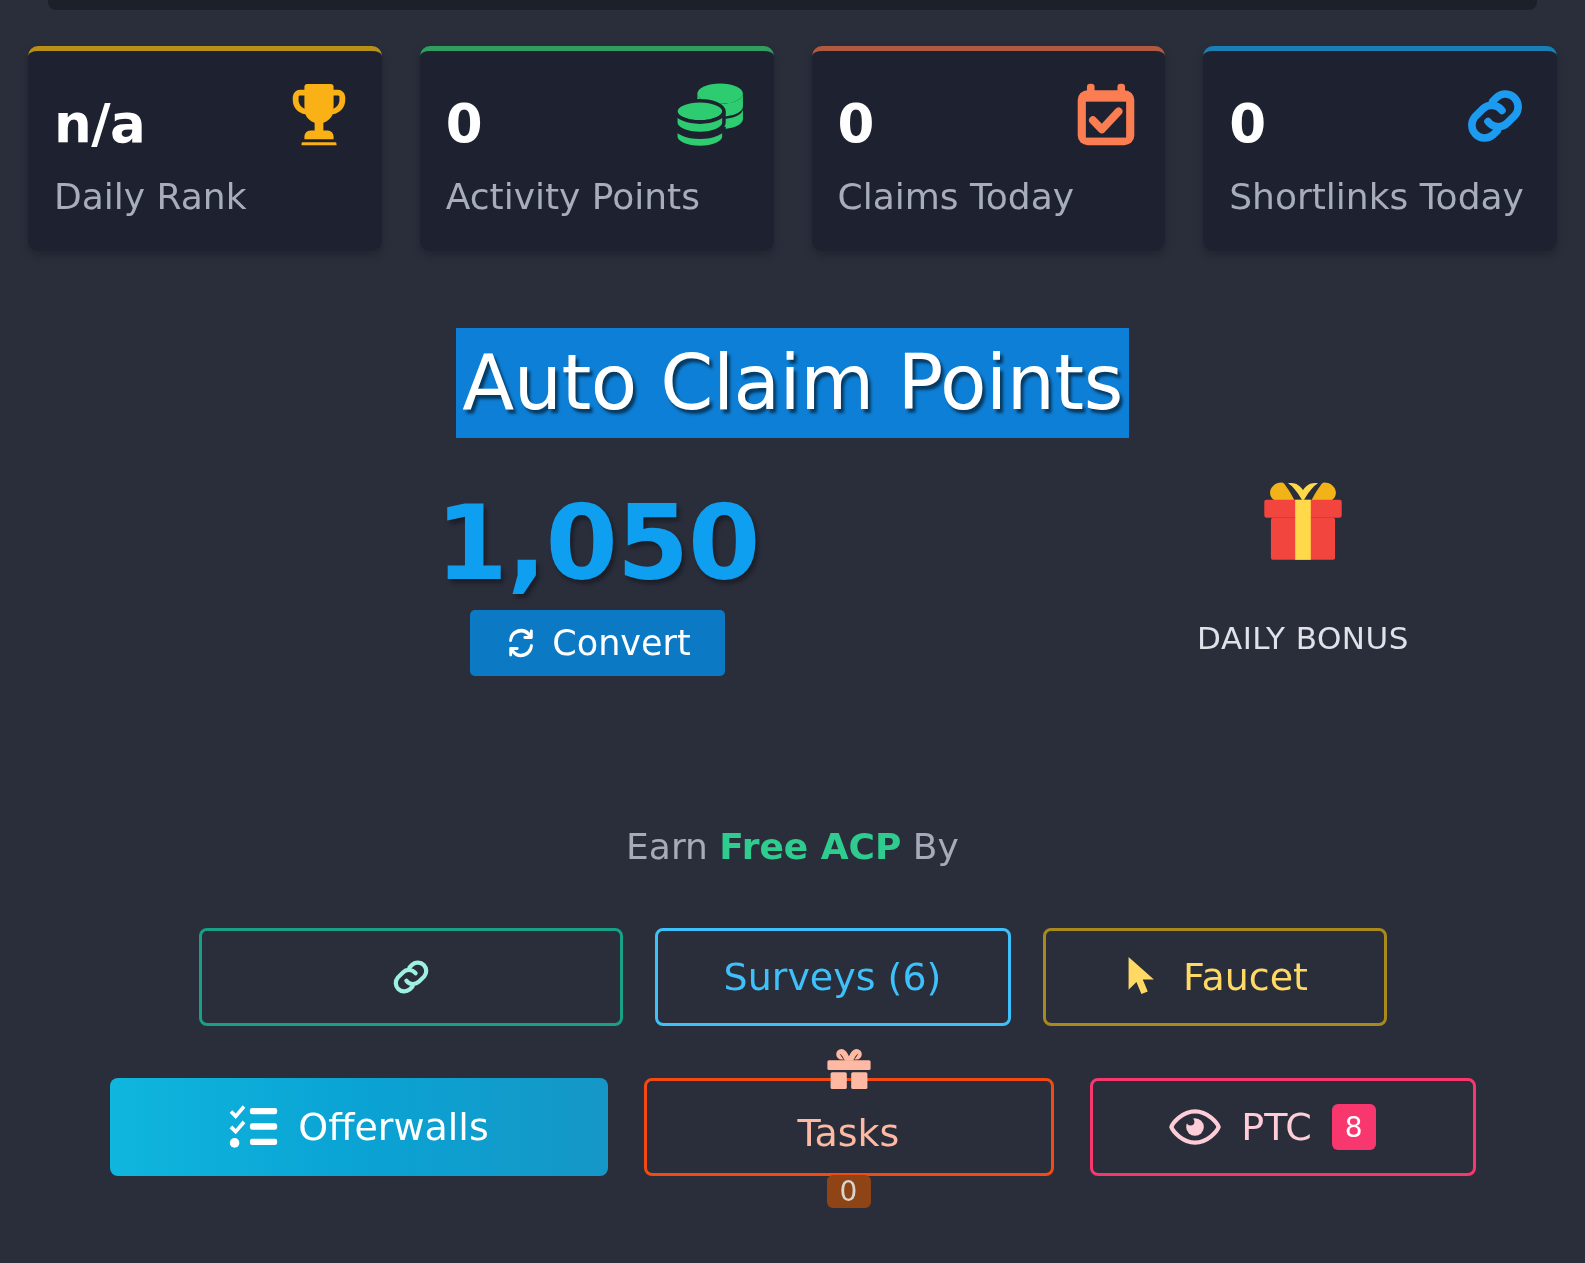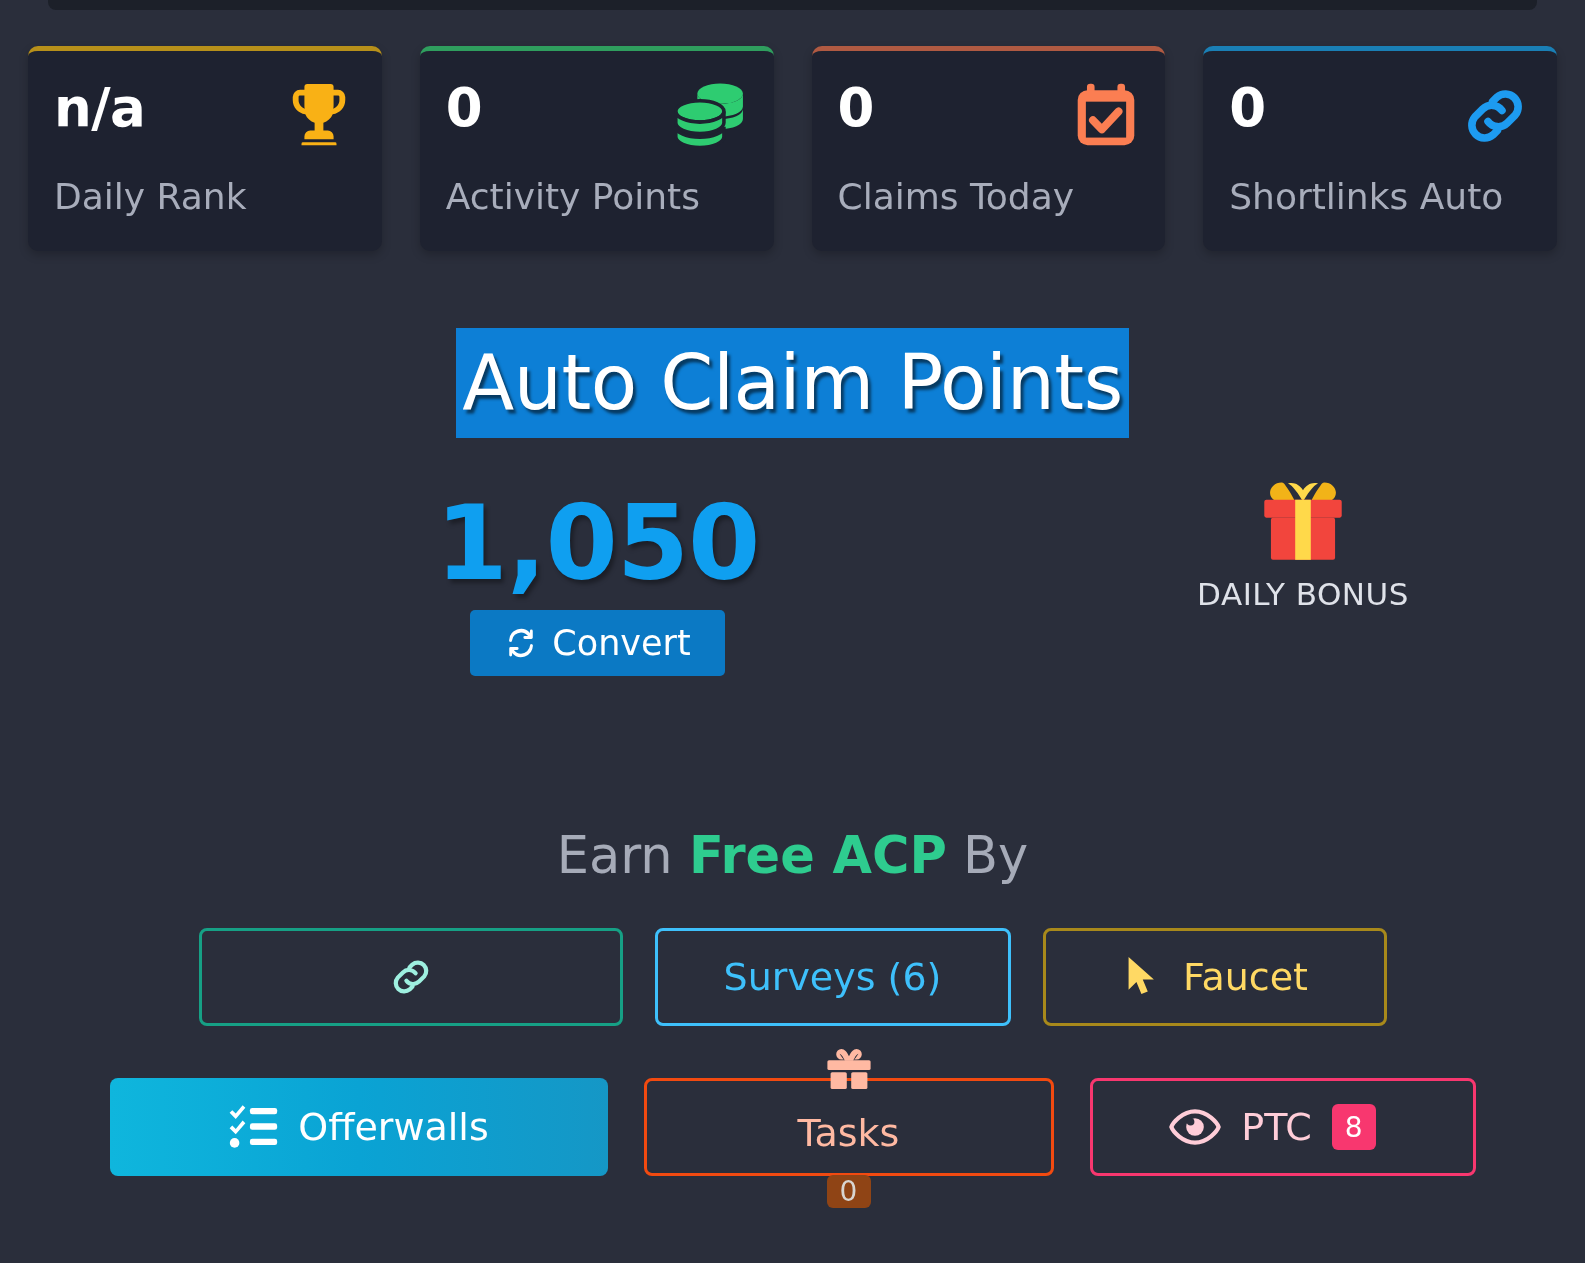--- a/index.html
+++ b/index.html
@@ -55,20 +55,21 @@
     align-items: flex-start;
     justify-content: space-between;
   }
 
   .stat-value {
     font-size: 53px;
     font-weight: 700;
     color: #ffffff;
     line-height: 1;
     letter-spacing: -0.5px;
+    margin-top: 16px;
   }
 
   .stat-icon {
     width: 80px;
     height: 72px;
     display: flex;
     align-items: flex-start;
     justify-content: flex-end;
   }
   .stat-icon svg { display: block; }
@@ -142,33 +143,34 @@
   .daily-bonus {
     position: absolute;
     top: 472px;
     left: 1178px;
     width: 250px;
     text-align: center;
     cursor: pointer;
   }
   .gift-big { display: block; margin: 0 auto; }
   .daily-bonus-label {
+    margin-top: 44px;
     font-size: 31px;
     color: #dfe2e9;
     letter-spacing: .5px;
   }
 
   
   .earn-heading {
     position: absolute;
     top: 826px;
     left: 0;
     right: 0;
     text-align: center;
-    font-size: 51px;
+    font-size: 36px;
     color: #a6abb8;
   }
   .earn-heading .hl {
     color: #2ecc8f;
     font-weight: 700;
   }
 
   .btn-row {
     position: absolute;
     display: flex;
@@ -279,21 +281,21 @@
   <div class="stat-card" style="border-top-color:#1a7fb5">
     <div class="stat-top">
       <div class="stat-value">0</div>
       <div class="stat-icon">
         <svg width="72" height="70" viewBox="0 0 24 24" fill="none" stroke="#1d9bf0" stroke-width="2.6" stroke-linecap="round">
           <path d="M9.6 13.9a4.4 4.4 0 0 0 6.6.5l2.7-2.7a4.4 4.4 0 0 0-6.2-6.2l-1.5 1.5"></path>
           <path d="M14.4 10.1a4.4 4.4 0 0 0-6.6-.5l-2.7 2.7a4.4 4.4 0 0 0 6.2 6.2l1.5-1.5"></path>
         </svg>
       </div>
     </div>
-    <div class="stat-label">Shortlinks Auto</div>
+    <div class="stat-label">Shortlinks Today</div>
   </div>
 
 </div>
 
 <div class="title-wrap">
   <span class="page-title">Auto Claim Points</span>
 </div>
 
 <div class="balance">
   <div class="balance-inner">

